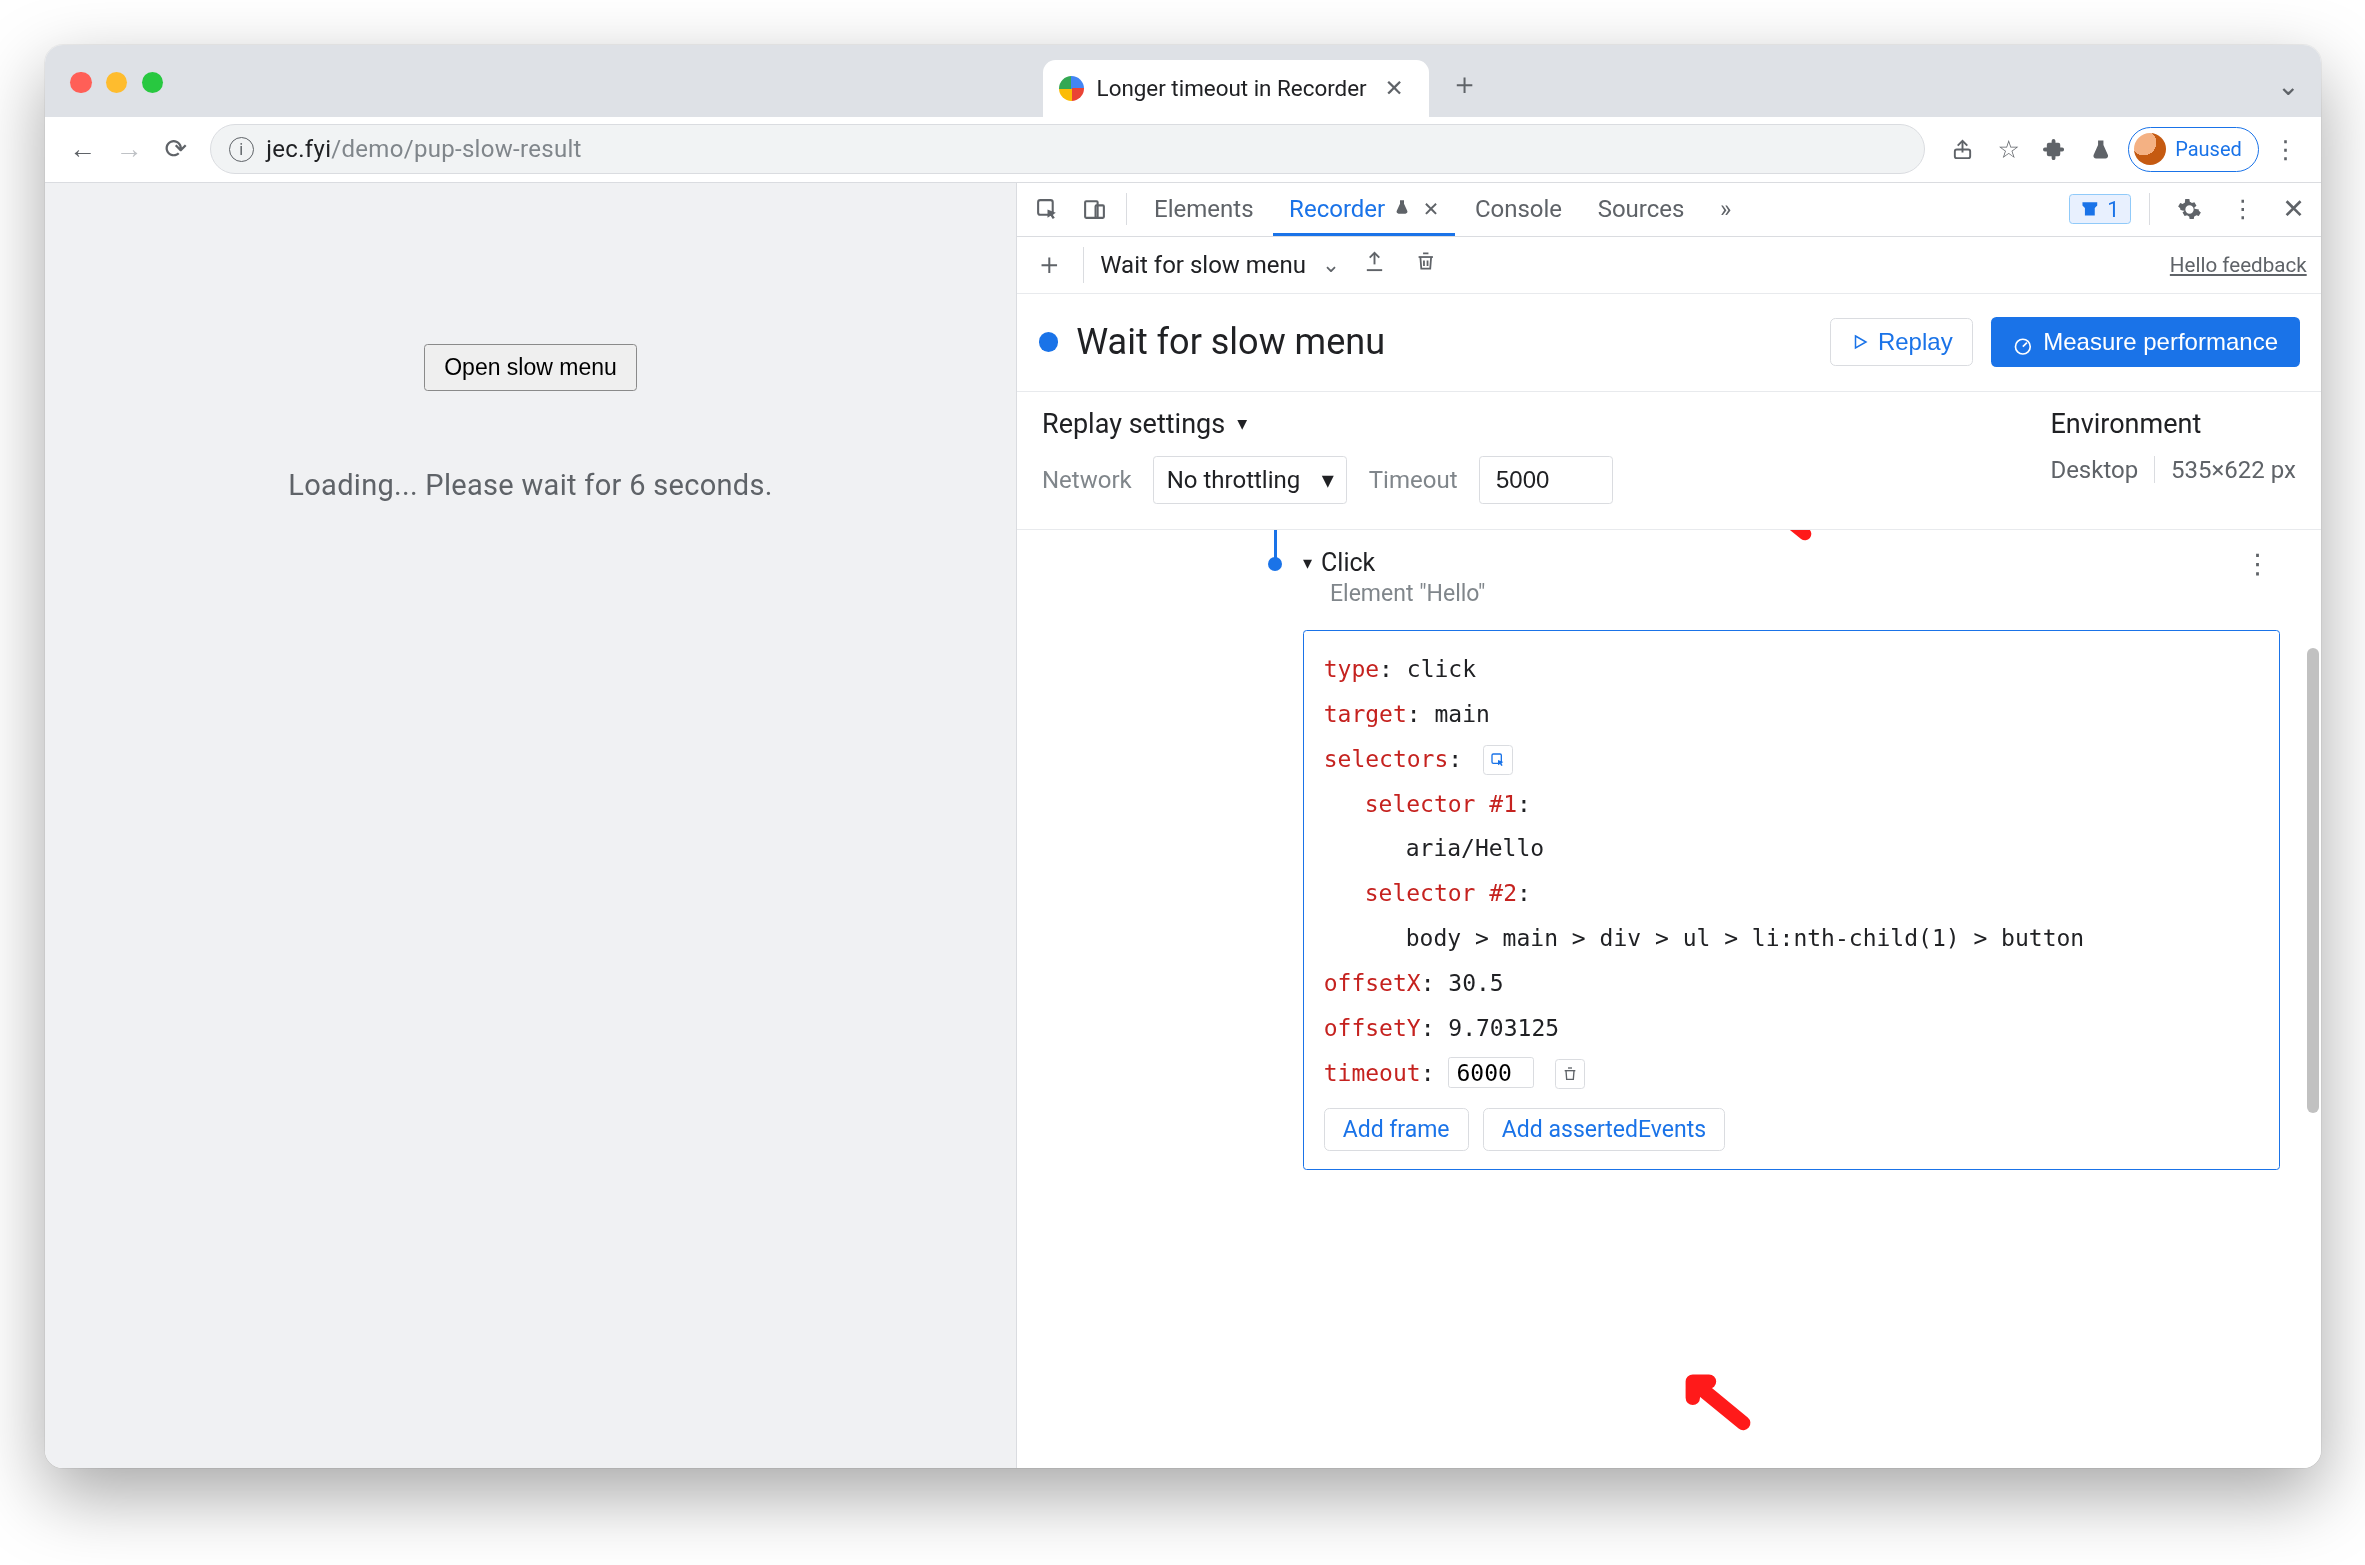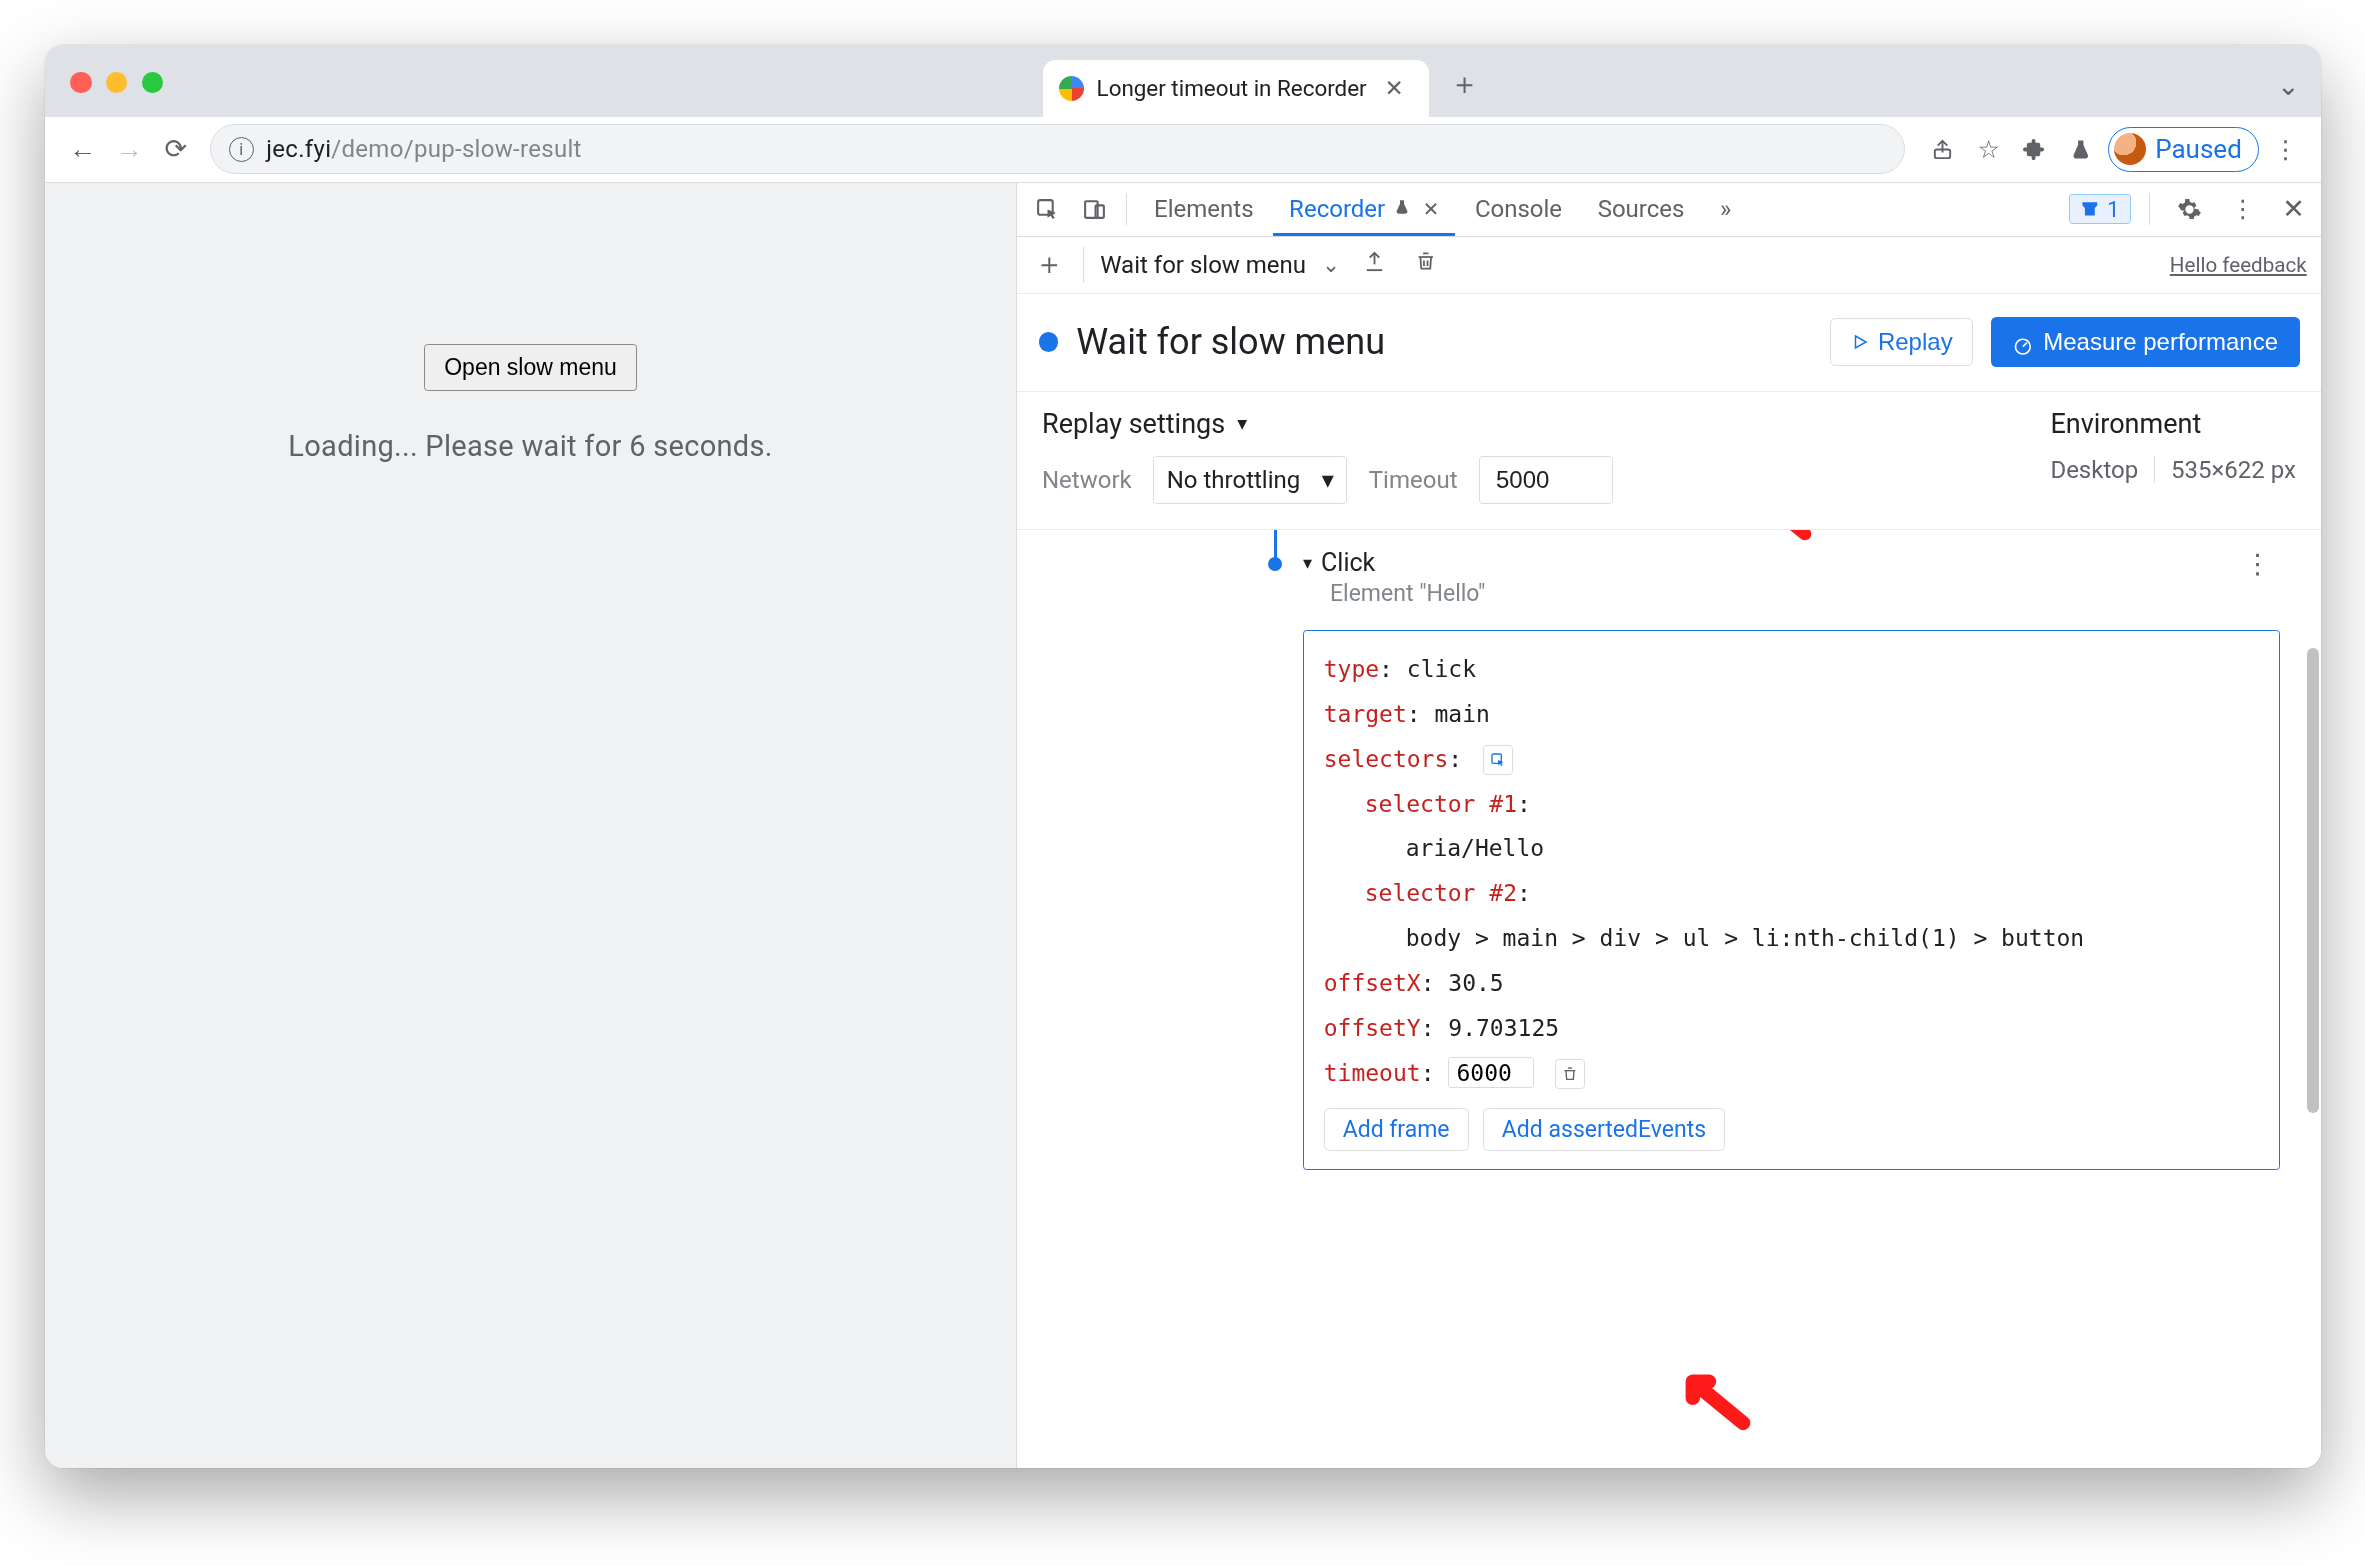--- a/index.html
+++ b/index.html
@@ -110,40 +110,40 @@
     display:flex;align-items:center;justify-content:center;font-size:16px;
   }
   .omnibox .url { font-size: 24px; color:#202124; letter-spacing:0.3px; white-space:nowrap; }
   .omnibox .url .muted { color:#80868b; }
   .right-icons { display:flex; align-items:center; gap:7.2px; margin-left:5.4px; }
   .ric { width:39px; height:39px; display:flex;align-items:center;justify-content:center; color:#5f6368; font-size:25px; }
   .paused-chip {
     display:flex; align-items:center; gap:9px;
     border:1.8px solid #1a73e8; border-radius: 25px;
     padding: 3.6px 16px 3.6px 5.4px; height:45px;
-    color:#1a73e8; font-size:26px;
+    color:#1a73e8; font-size:20px;
   }
   .paused-chip .avatar { width:32px;height:32px;border-radius:50%;
     background: radial-gradient(circle at 30% 30%, #f4b183 0 40%, #c55a11 0 100%); }
   .kebab { width:39px;height:39px;display:flex;align-items:center;justify-content:center;color:#5f6368;font-size:25px; }
 
   
   .content {
     display:flex;
     height: calc(100% - 72px - 66px);
   }
 
   
   .page {
     flex: 0 0 972px;
     background:#f0f1f3;
     border-right: 0.9px solid #dadce0;
     display:flex; flex-direction:column; align-items:center;
     padding-top: 161px;
-    gap: 38px;
+    gap: 77px;
   }
   .page button.demo {
     font-size: 23px;
     padding: 9px 19.7px;
     background:#efefef;
     border:0.9px solid #8a8a8a;
     border-radius:3.6px;
   }
   .page .loading {
     font-size: 29px; color:#5f6368; letter-spacing:0.3px;text-align:center;

